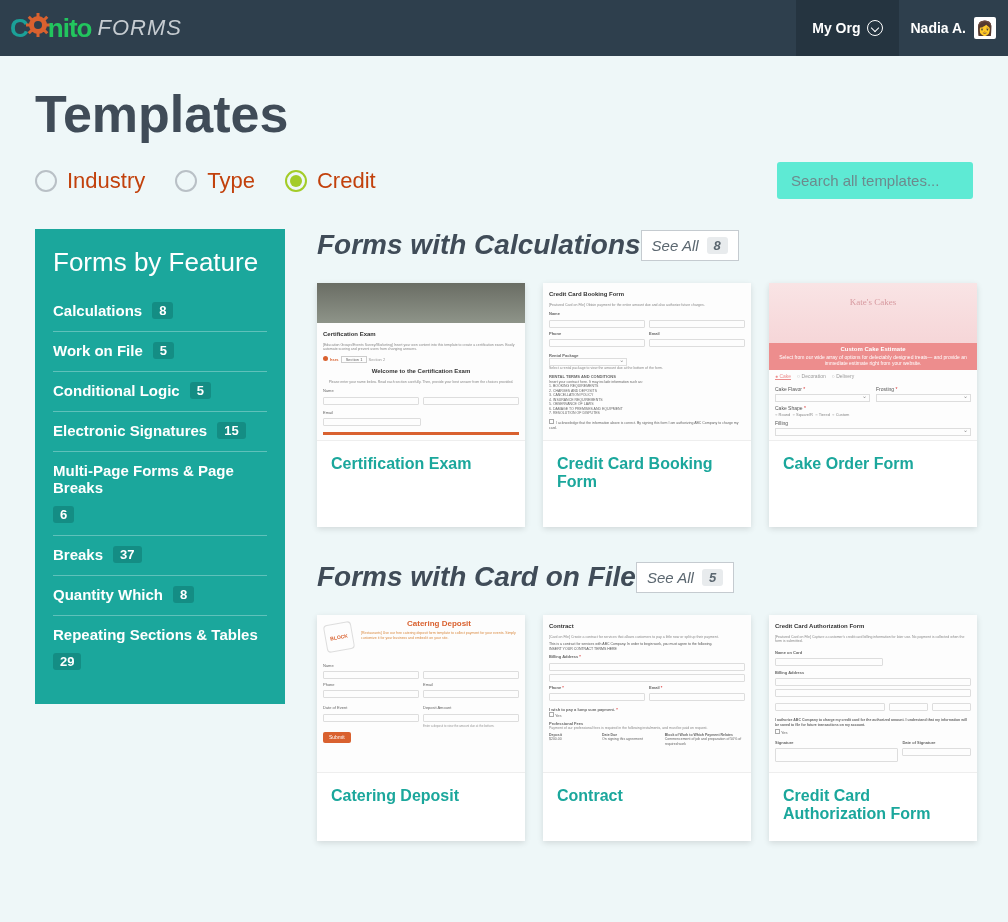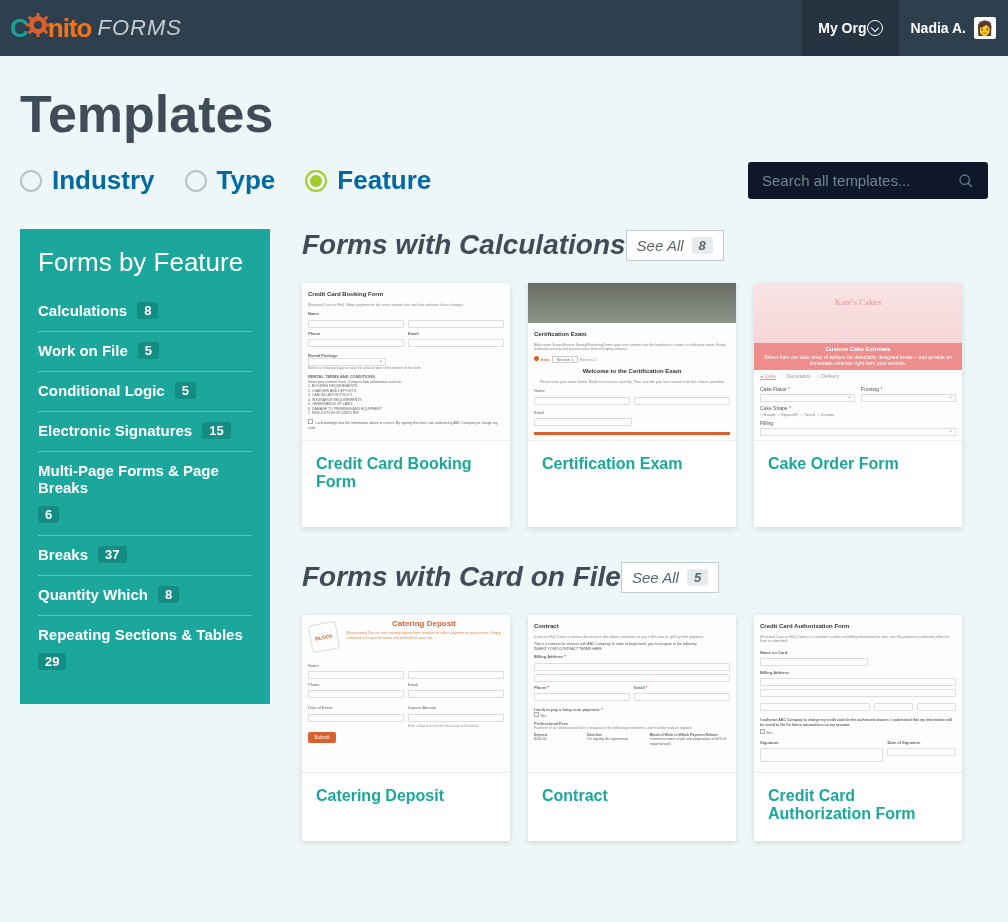--- a/index.html
+++ b/index.html
@@ -3,39 +3,39 @@
 <meta charset="utf-8">
 <style>
   * { box-sizing: border-box; margin: 0; padding: 0; }
   body { font-family: -apple-system, BlinkMacSystemFont, "Segoe UI", Arial, sans-serif; background: #eef7f8; color: #404c58; width: 1008px; }
   
   .header { background: #2e3f4d; height: 56px; display: flex; align-items: center; padding: 0 0 0 10px; }
   .logo { display: flex; align-items: center; }
   .logo-cognito { font-family: Arial Black, Arial, sans-serif; font-weight: 900; font-size: 26px; letter-spacing: -1px; display: flex; align-items: center; }
   .logo-c { color: #1ba098; }
   .logo-gear { color: #d9612f; display:inline-block; margin: 0 -2px; }
-  .logo-nito { color: #f97316; }
+  .logo-nito { color: #22c55e; }
   .logo-forms { color: #c6ccd1; font-style: italic; font-weight: 300; font-size: 22px; margin-left: 6px; letter-spacing: 1px; }
   .header-spacer { flex: 1; }
-  .header-org { background: #253440; padding: 0 16px; height: 56px; display: flex; align-items: center; color: #fff; font-weight: 600; font-size: 14px; cursor: pointer; }
+  .header-org { background: #253440; padding: 0 16px; height: 56px; display: flex; align-items: center; color: #fff; font-weight: 600; font-size: 14px; cursor: pointer; gap: 6px;}
   .chev-down { display:inline-block; width:16px; height:16px; border:1.5px solid #fff; border-radius:50%; position:relative;}
   .chev-down::after { content:""; position:absolute; top:4px; left:4px; width:5px; height:5px; border-right:1.5px solid #fff; border-bottom:1.5px solid #fff; transform:rotate(45deg);}
   .header-user { padding: 0 12px; height:56px; display:flex; align-items:center; color:#fff; font-weight:600; font-size:14px; gap:8px;}
   .avatar { width:22px; height:22px; background:#fff; border-radius:2px; display:flex; align-items:center; justify-content:center; font-size:14px;}
   
-  .container { padding: 28px 20px; }
+  .container { padding: 28px 35px; }
   .page-title { font-size: 52px; font-weight: 700; color: #404c58; margin-bottom: 18px; }
   .filters-row { display:flex; align-items:center; justify-content:space-between; margin-bottom: 30px;}
   .radio-group { display:flex; gap: 30px; align-items:center;}
   .radio-item { display:flex; align-items:center; gap:10px; cursor:pointer; }
   .radio-circle { width:22px; height:22px; border:2px solid #b9c0c6; border-radius:50%; position:relative; }
   .radio-item.active .radio-circle { border-color:#a3cc28; }
   .radio-item.active .radio-circle::after { content:""; position:absolute; top:3px; left:3px; width:12px; height:12px; background:#a3cc28; border-radius:50%; }
-  .radio-label { font-size:26px; font-weight:700; color:#0369a1; }
-  .search-box { background:#0f172a; border-radius:3px; display:flex; align-items:center; padding:10px 14px; width:240px; justify-content:space-between;}
+  .radio-label { font-size:22px; font-weight:400; color:#c2410c; }
+  .search-box { background:#5eead4; border-radius:3px; display:flex; align-items:center; padding:10px 14px; width:196px; justify-content:space-between;}
   .search-box input { background:transparent; border:none; outline:none; color:#5e7c80; font-size:15px; width:180px;}
   .search-box input::placeholder { color:#6d8a8d; }
   .search-icon { width:16px; height:16px; }
   
   .columns { display:flex; gap:32px; align-items:flex-start;}
   .sidebar { background:#1ba79c; color:#fff; width:250px; flex-shrink:0; padding:18px 18px 22px 18px;}
   .sidebar-title { font-size:26px; font-weight:400; margin-bottom:14px;}
   .sidebar-list { list-style:none; }
   .sidebar-item { padding:10px 0 12px 0; border-bottom:1px solid rgba(255,255,255,0.3); font-size:15px; font-weight:600; display:flex; align-items:center; gap:10px; flex-wrap:wrap; cursor:pointer;}
   .sidebar-item:last-child { border-bottom:none; }
@@ -120,21 +120,21 @@
       <div class="radio-item">
         <span class="radio-circle"></span>
         <span class="radio-label">Industry</span>
       </div>
       <div class="radio-item">
         <span class="radio-circle"></span>
         <span class="radio-label">Type</span>
       </div>
       <div class="radio-item active">
         <span class="radio-circle"></span>
-        <span class="radio-label">Feature</span>
+        <span class="radio-label">Credit</span>
       </div>
     </div>
     <div class="search-box">
       <input type="text" placeholder="Search all templates..." style="">
       <svg class="search-icon" viewBox="0 0 24 24" fill="none" stroke="#5e7c80" stroke-width="2">
           <circle cx="10" cy="10" r="7"></circle>
           <line x1="15" y1="15" x2="21" y2="21"></line>
         </svg>
     </div>
   </div>
@@ -183,20 +183,42 @@
 
       <div class="section">
         <div class="section-header">
           <div class="section-title">Forms with Calculations</div>
           <div class="see-all">
             <span>See All</span>
             <span class="count">8</span>
           </div>
         </div>
         <div class="cards">
+
+          <div class="card tall">
+            <div class="card-thumb">
+              <div class="th-header-strip"></div>
+              <div class="thumb-inner">
+                <div class="th-title">Certification Exam</div>
+                <div style="font-size:3.5px;color:#888;">[Education Groups/Events Survey/Marketing] Insert your own content into this template to create a certification exam. Easily automate scoring and prevent users from changing answers.</div>
+                <div style="margin-top:4px;"><span class="th-red-dot"></span><span style="font-size:4px;color:#d9612f;font-weight:700;">hsrs</span> &nbsp;<span style="border:1px solid #ccc;padding:0 4px;font-size:4px;">Section 1</span> <span style="font-size:4px;color:#999;">Section 2</span></div>
+                <div class="th-title th-title-center" style="margin-top:6px;">Welcome to the Certification Exam</div>
+                <div style="font-size:3.5px;text-align:center;color:#888;">Please enter your name below. Read each section carefully. Then, provide your best answer from the choices provided.</div>
+                <div style="font-size:4px;margin-top:4px;">Name</div>
+                <div style="display:flex;gap:4px;">
+                    <div class="th-input" style="flex:1;"></div>
+                    <div class="th-input" style="flex:1;"></div>
+                  </div>
+                <div style="font-size:4px;margin-top:2px;">Email</div>
+                <div class="th-input" style="width:50%;"></div>
+                <div style="height:3px;background:#d9612f;width:100%;margin-top:6px;"></div>
+              </div>
+            </div>
+            <div class="card-title">Certification Exam</div>
+          </div>
 
           <div class="card tall">
             <div class="card-thumb">
               <div class="thumb-inner">
                 <div class="th-title">Credit Card Booking Form</div>
                 <div style="font-size:3.5px;color:#888;">[Featured Card on File] Obtain payment for the entire amount due and also authorize future charges.</div>
                 <div style="font-size:4px;margin-top:4px;font-weight:700;">Name</div>
                 <div style="display:flex;gap:4px;">
                     <div class="th-input" style="flex:1;"></div>
                     <div class="th-input" style="flex:1;"></div>
@@ -224,42 +246,20 @@
                 <div style="font-size:3.5px;color:#666;">6. DAMAGE TO PREMISES AND EQUIPMENT</div>
                 <div style="font-size:3.5px;color:#666;">7. RESOLUTION OF DISPUTES</div>
                 <div style="font-size:3.5px;color:#666;margin-top:3px;"><span style="display:inline-block;width:5px;height:5px;border:1px solid #aaa;margin-right:2px;"></span><span>I acknowledge that the information above is correct. By signing this form I am authorizing ABC Company to charge my card.</span></div>
               </div>
             </div>
             <div class="card-title">Credit Card Booking Form</div>
           </div>
 
           <div class="card tall">
             <div class="card-thumb">
-              <div class="th-header-strip"></div>
-              <div class="thumb-inner">
-                <div class="th-title">Certification Exam</div>
-                <div style="font-size:3.5px;color:#888;">[Education Groups/Events Survey/Marketing] Insert your own content into this template to create a certification exam. Easily automate scoring and prevent users from changing answers.</div>
-                <div style="margin-top:4px;"><span class="th-red-dot"></span><span style="font-size:4px;color:#d9612f;font-weight:700;">hsrs</span> &nbsp;<span style="border:1px solid #ccc;padding:0 4px;font-size:4px;">Section 1</span> <span style="font-size:4px;color:#999;">Section 2</span></div>
-                <div class="th-title th-title-center" style="margin-top:6px;">Welcome to the Certification Exam</div>
-                <div style="font-size:3.5px;text-align:center;color:#888;">Please enter your name below. Read each section carefully. Then, provide your best answer from the choices provided.</div>
-                <div style="font-size:4px;margin-top:4px;">Name</div>
-                <div style="display:flex;gap:4px;">
-                    <div class="th-input" style="flex:1;"></div>
-                    <div class="th-input" style="flex:1;"></div>
-                  </div>
-                <div style="font-size:4px;margin-top:2px;">Email</div>
-                <div class="th-input" style="width:50%;"></div>
-                <div style="height:3px;background:#d9612f;width:100%;margin-top:6px;"></div>
-              </div>
-            </div>
-            <div class="card-title">Certification Exam</div>
-          </div>
-
-          <div class="card tall">
-            <div class="card-thumb">
               <div class="pink-header">
                 <div class="script">Kate's Cakes</div>
               </div>
               <div class="pink-sub">
                   <div style="font-size:6px;font-weight:700;">Custom Cake Estimate</div>
                   <div>Select from our wide array of options for delectably designed treats— and provide an immediate estimate right from your website.</div>
                 </div>
               <div class="pink-tabs">
                   <span class="pink-tab active">● <span>Cake</span></span>
                   <span class="pink-tab">○ <span>Decoration</span></span>

